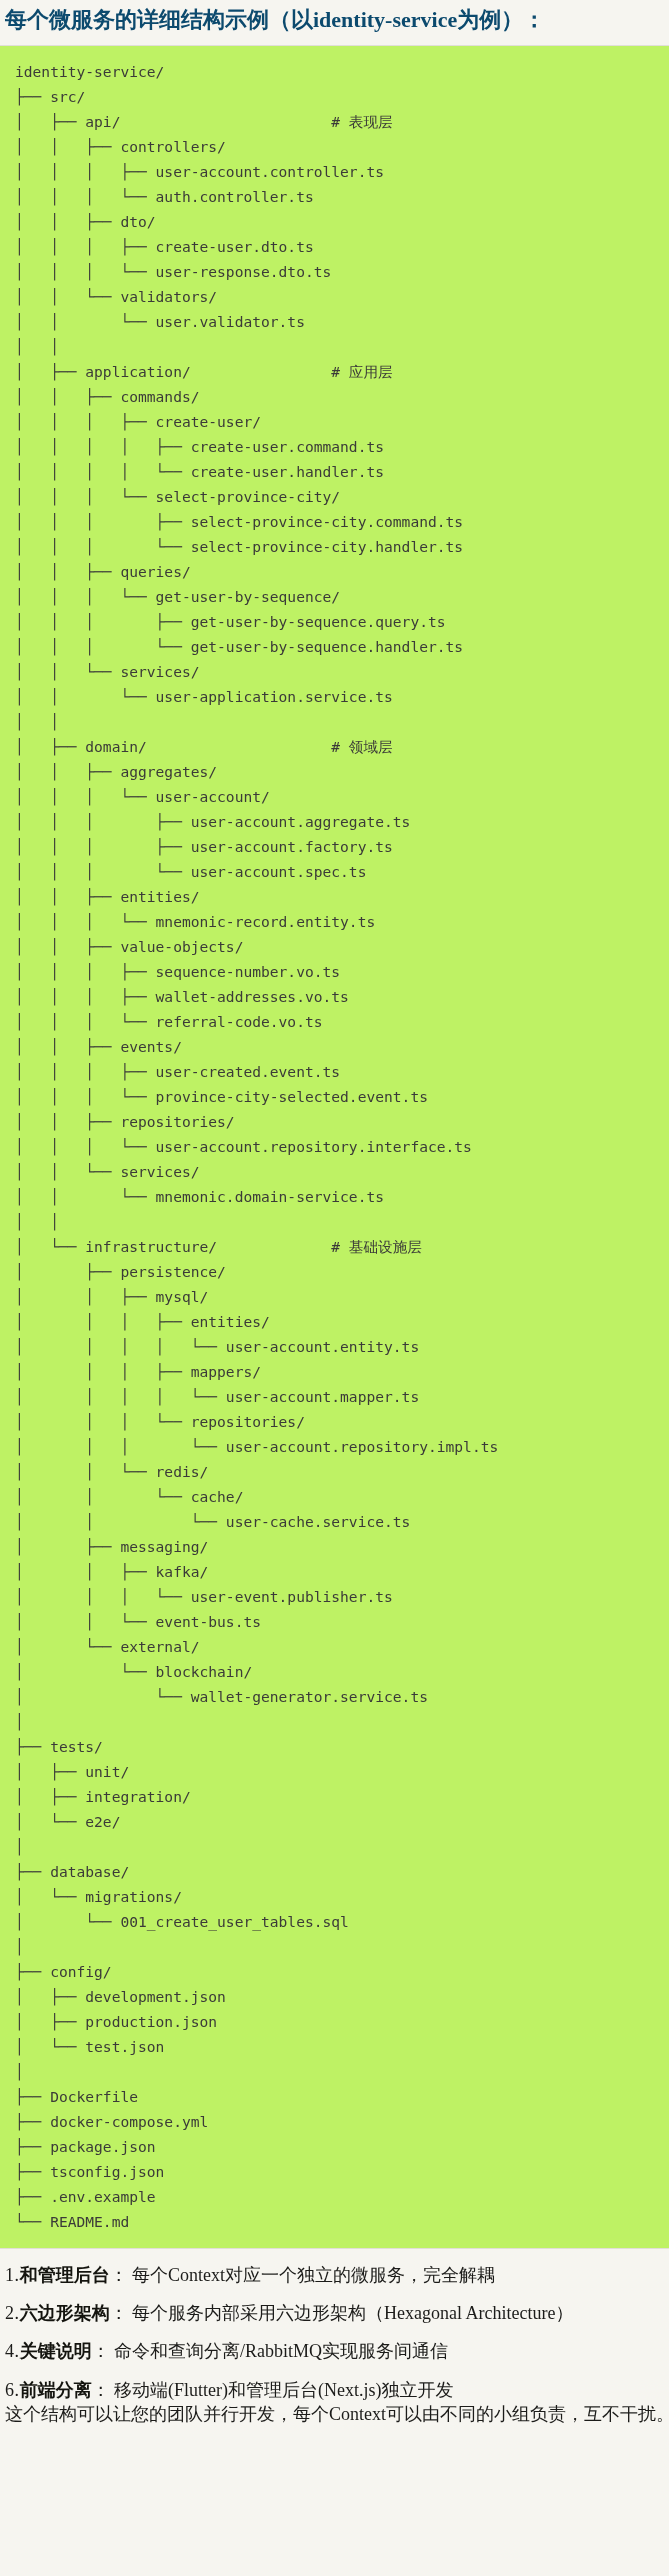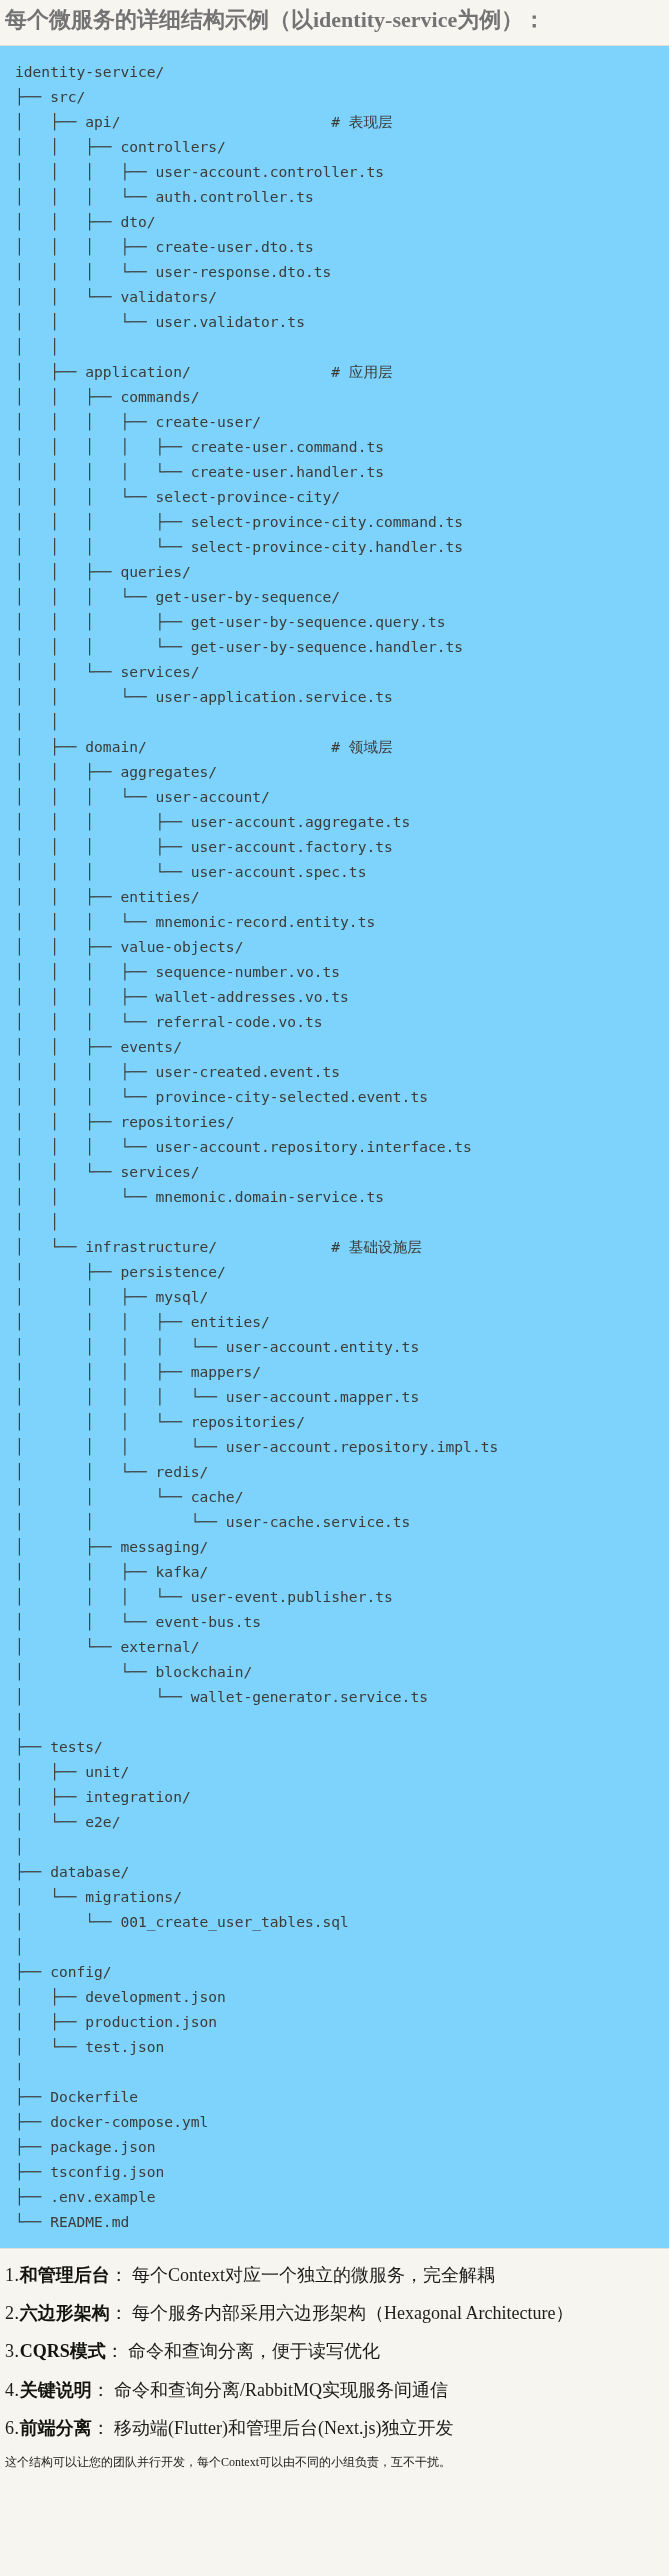--- a/index.html
+++ b/index.html
@@ -14,28 +14,28 @@
   }
   .doc {
     padding: 3.8px 2.5px 0 2.5px;
   }
   .doc-title {
     margin: 2.5px 0 0 2.5px;
     font-family: "Liberation Serif", serif;
     font-size: 22px;
     line-height: 27.5px;
     font-weight: bold;
-    color: #737373;
+    color: #0c4a6e;
     white-space: nowrap;
   }
   .code-block {
     margin: 11.3px -2.5px 0 -2.5px;
     border-top: 0.6px solid #e1dfd8;
     border-bottom: 0.6px solid #e1dfd8;
-    background: #7dd3fc;
+    background: #bef264;
   }
   .code-block pre {
     margin: 0;
     padding: 13px 15px 13.8px 15px;
     font-family: "DejaVu Sans Mono", monospace;
     font-size: 14.6px;
     line-height: 25px;
     color: #3b3b38;
     white-space: pre;
   }
@@ -54,22 +54,22 @@
     font-size: 18px;
     line-height: 22px;
     white-space: nowrap;
   }
   .note-item.first { margin-top: 15px; }
   .note-number { letter-spacing: 0.6px; }
   .note-term { font-weight: bold; color: #14140f; }
   .note-colon { }
   .note-desc { margin-left: 4.4px; }
   .footer-note {
-    margin: 12px 0 0 0;
-    font-size: 12px;
+    margin: 2px 0 0 0;
+    font-size: 18px;
     line-height: 22px;
     white-space: nowrap;
   }
 </style>
 </head>
 <body>
 
 <div class="doc">
 
   <h2 class="doc-title">每个微服务的详细结构示例（以identity-service为例）：</h2>
@@ -168,23 +168,20 @@
 
 
     <p class="note-item first">
       <span class="note-number">1.</span><strong class="note-term">和管理后台</strong><span class="note-colon">：</span><span class="note-desc">每个Context对应一个独立的微服务，完全解耦</span>
     </p>
 
     <p class="note-item">
       <span class="note-number">2.</span><strong class="note-term">六边形架构</strong><span class="note-colon">：</span><span class="note-desc">每个服务内部采用六边形架构（Hexagonal Architecture）</span>
     </p>
 
-    <p class="note-item">
-      <span class="note-number">3.</span><strong class="note-term">CQRS模式</strong><span class="note-colon">：</span><span class="note-desc">命令和查询分离，便于读写优化</span>
-    </p>
 
     <p class="note-item">
       <span class="note-number">4.</span><strong class="note-term">关键说明</strong><span class="note-colon">：</span><span class="note-desc">命令和查询分离/RabbitMQ实现服务间通信</span>
     </p>
 
 
     <p class="note-item">
       <span class="note-number">6.</span><strong class="note-term">前端分离</strong><span class="note-colon">：</span><span class="note-desc">移动端(Flutter)和管理后台(Next.js)独立开发</span>
     </p>
 

